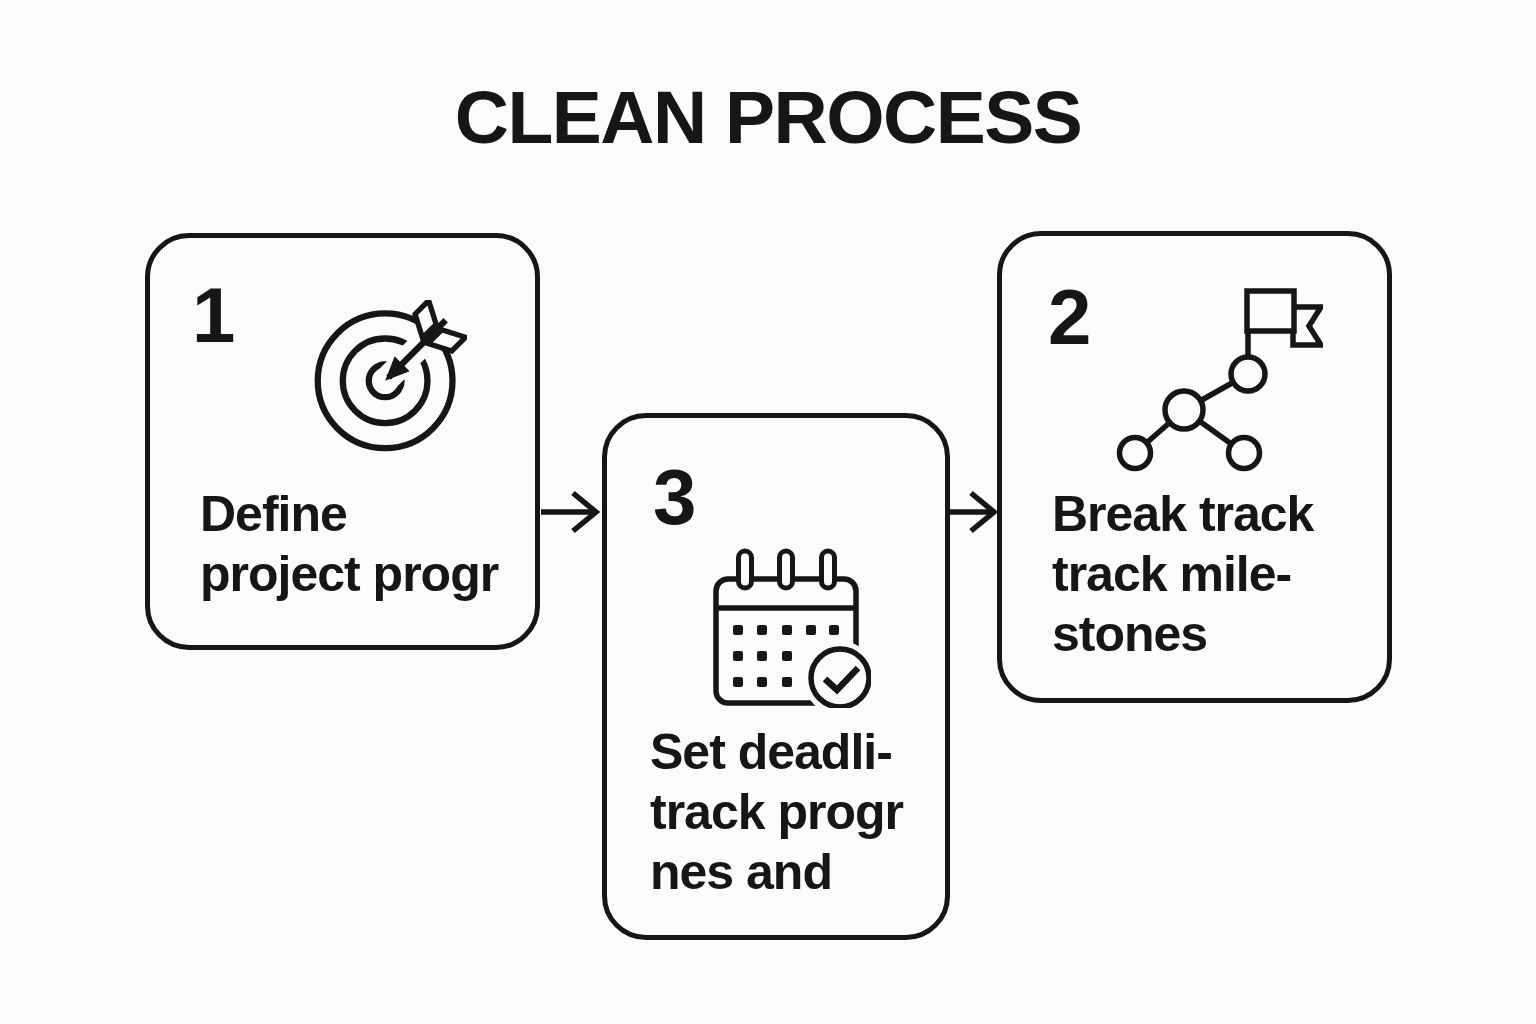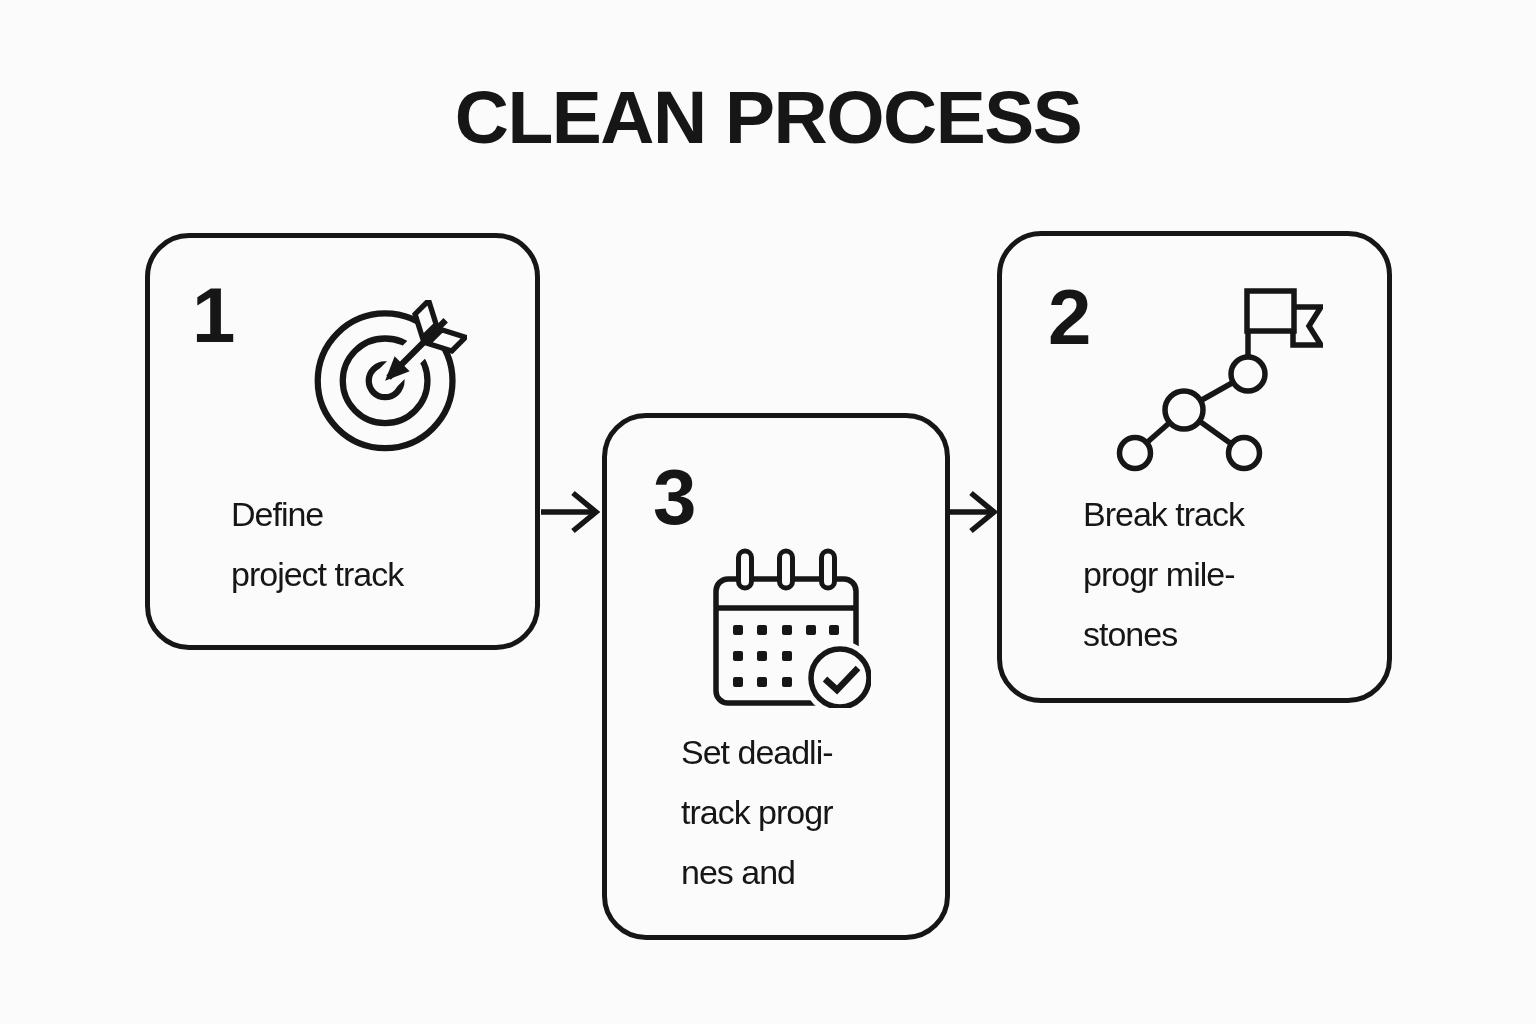--- a/index.html
+++ b/index.html
@@ -23,22 +23,22 @@
   .card-3 { left:602px; top:413px; width:348px; height:527px; }
   .card-2 { left:997px; top:231px; width:395px; height:472px; }
   .card-number {
     position:absolute; font-size:78px; line-height:78px; font-weight:bold;
     color:var(--ink);
   }
   .card-1 .card-number { left:42px; top:38px; }
   .card-3 .card-number { left:46px; top:40px; }
   .card-2 .card-number { left:46px; top:42px; }
   .card-text {
-    position:absolute; font-size:34px; line-height:60px; font-weight:normal;
-    letter-spacing:-1px; color:var(--ink); white-space:nowrap;margin-left:31px;
+    position:absolute; font-size:50px; line-height:60px; font-weight:bold;
+    letter-spacing:-1px; color:var(--ink); white-space:nowrap;
   }
   .card-1 .card-text { left:50px; top:246px; }
   .card-3 .card-text { left:43px; top:304px; }
   .card-2 .card-text { left:50px; top:248px; }
   .card-text span { display:block; }
   .icon { position:absolute; display:block; }
   .card-1 .icon { left:159px; top:62px;  width:158px; height:154px; }
   .card-3 .icon { left:104px; top:130px; width:160px; height:160px; }
   .card-2 .icon { left:108px; top:52px;  width:213px; height:184px; }
   .arrow { position:absolute; }
@@ -68,21 +68,21 @@
         <line x1="79" y1="84" x2="186" y2="84" stroke="var(--bg)" stroke-width="26"></line>
         <line x1="84" y1="84" x2="168" y2="84" class="s-ink" stroke-width="6.5"></line>
         <polygon points="79,84 104,73 104,95" class="f-ink"></polygon>
         <polygon points="138,80 150,57 170,57 158,80" class="f-bg s-ink" stroke-width="5.5"></polygon>
         <polygon points="138,88 150,111 170,111 158,88" class="f-bg s-ink" stroke-width="5.5"></polygon>
       </g>
     </svg>
 
     <div class="card-text">
       <span>Define</span>
-      <span>project track</span>
+      <span>project progr</span>
     </div>
   </div>
 
   <svg class="arrow arrow-1" viewBox="0 0 62 44">
     <line x1="1" y1="22" x2="52" y2="22" class="s-ink" stroke-width="5.5"></line>
     <polyline points="33,3 56,22 33,41" fill="none" class="s-ink" stroke-width="5.5" stroke-linejoin="miter"></polyline>
   </svg>
 
   <div class="card card-3">
     <div class="card-number">3</div>
@@ -138,18 +138,18 @@
       <polygon points="183,19 211,19 199,38 211,57 183,57" class="f-bg s-ink" stroke-width="5.5" stroke-linejoin="miter"></polygon>
       <rect x="137" y="3" width="47" height="40" class="f-bg s-ink" stroke-width="5.5"></rect>
       <circle cx="74" cy="122" r="19" class="f-bg s-ink" stroke-width="5.5"></circle>
       <circle cx="138" cy="86" r="17" class="f-bg s-ink" stroke-width="5.5"></circle>
       <circle cx="25" cy="165" r="15.5" class="f-bg s-ink" stroke-width="5.5"></circle>
       <circle cx="134" cy="165" r="15.5" class="f-bg s-ink" stroke-width="5.5"></circle>
     </svg>
 
     <div class="card-text">
       <span>Break track</span>
-      <span>progr mile-</span>
+      <span>track mile-</span>
       <span>stones</span>
     </div>
   </div>
 
 </div>
 
 </body></html>

